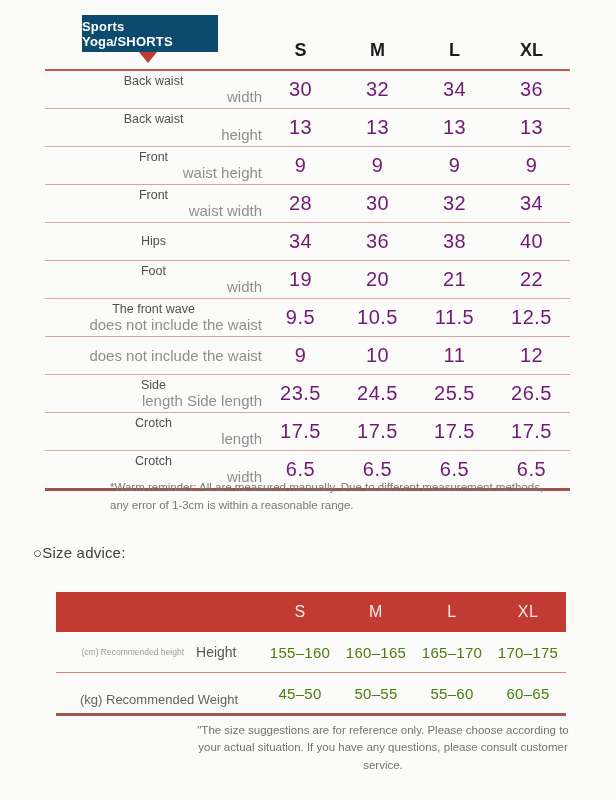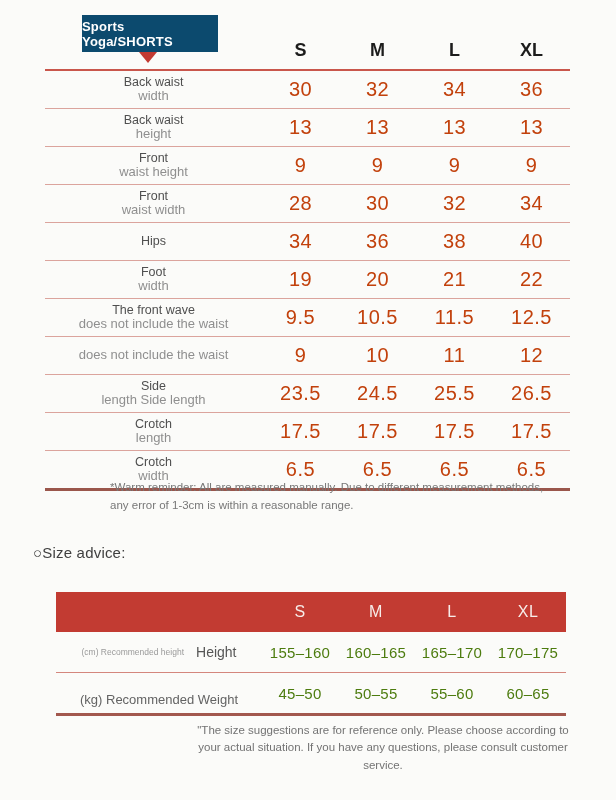--- a/index.html
+++ b/index.html
@@ -42,24 +42,24 @@
   }
   .size-table {
     position:absolute; left:45px; right:46px; top:69px;
     border-top:2px solid #c9564c;
     border-bottom:3px solid #9a564c;
   }
   .srow { height:37px; align-items:center; border-bottom:1px solid #dba49d; }
   .srow:last-child { border-bottom:none; }
   .row-label { text-align:center; line-height:1.15; }
   .row-label-main { font-size:12.5px; color:#4f4f4f; display:block; }
-  .row-label-sub  { font-size:13px;  color:#8f8f8f; display:block; }
+  .row-label-sub  { font-size:15px;  color:#8f8f8f; display:block;text-align:right; }
   .row-label-sub:empty { display:none; }
   .cell-value {
-    text-align:center; font-size:20px; color:#c2410c;
+    text-align:center; font-size:20px; color:#701a75;
     letter-spacing:0.5px; font-weight:300;
   }
 
   
   .reminder {
     position:absolute; left:110px; top:479px; width:445px;
     font-size:11.5px; color:#787878; line-height:1.55;
   }
 
   

